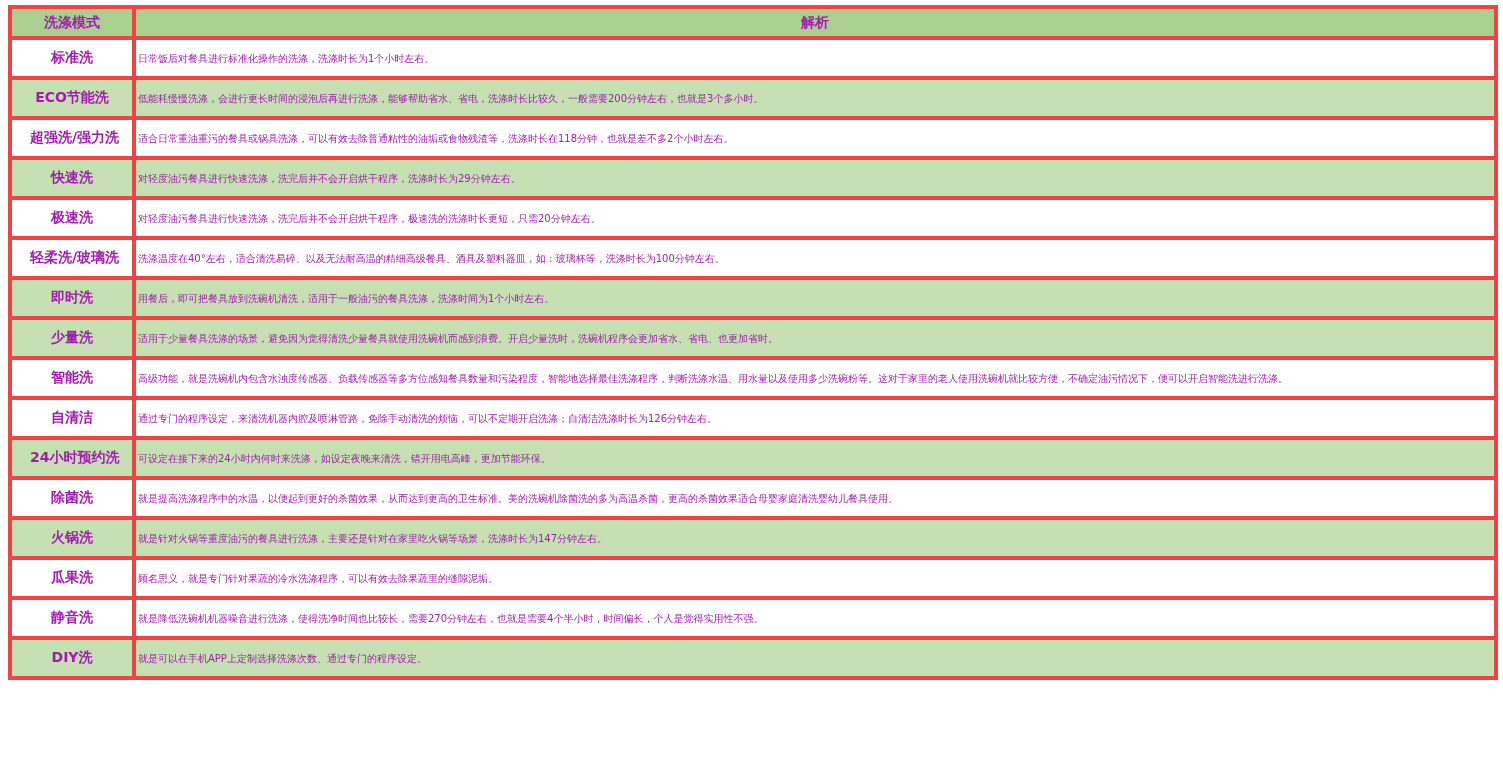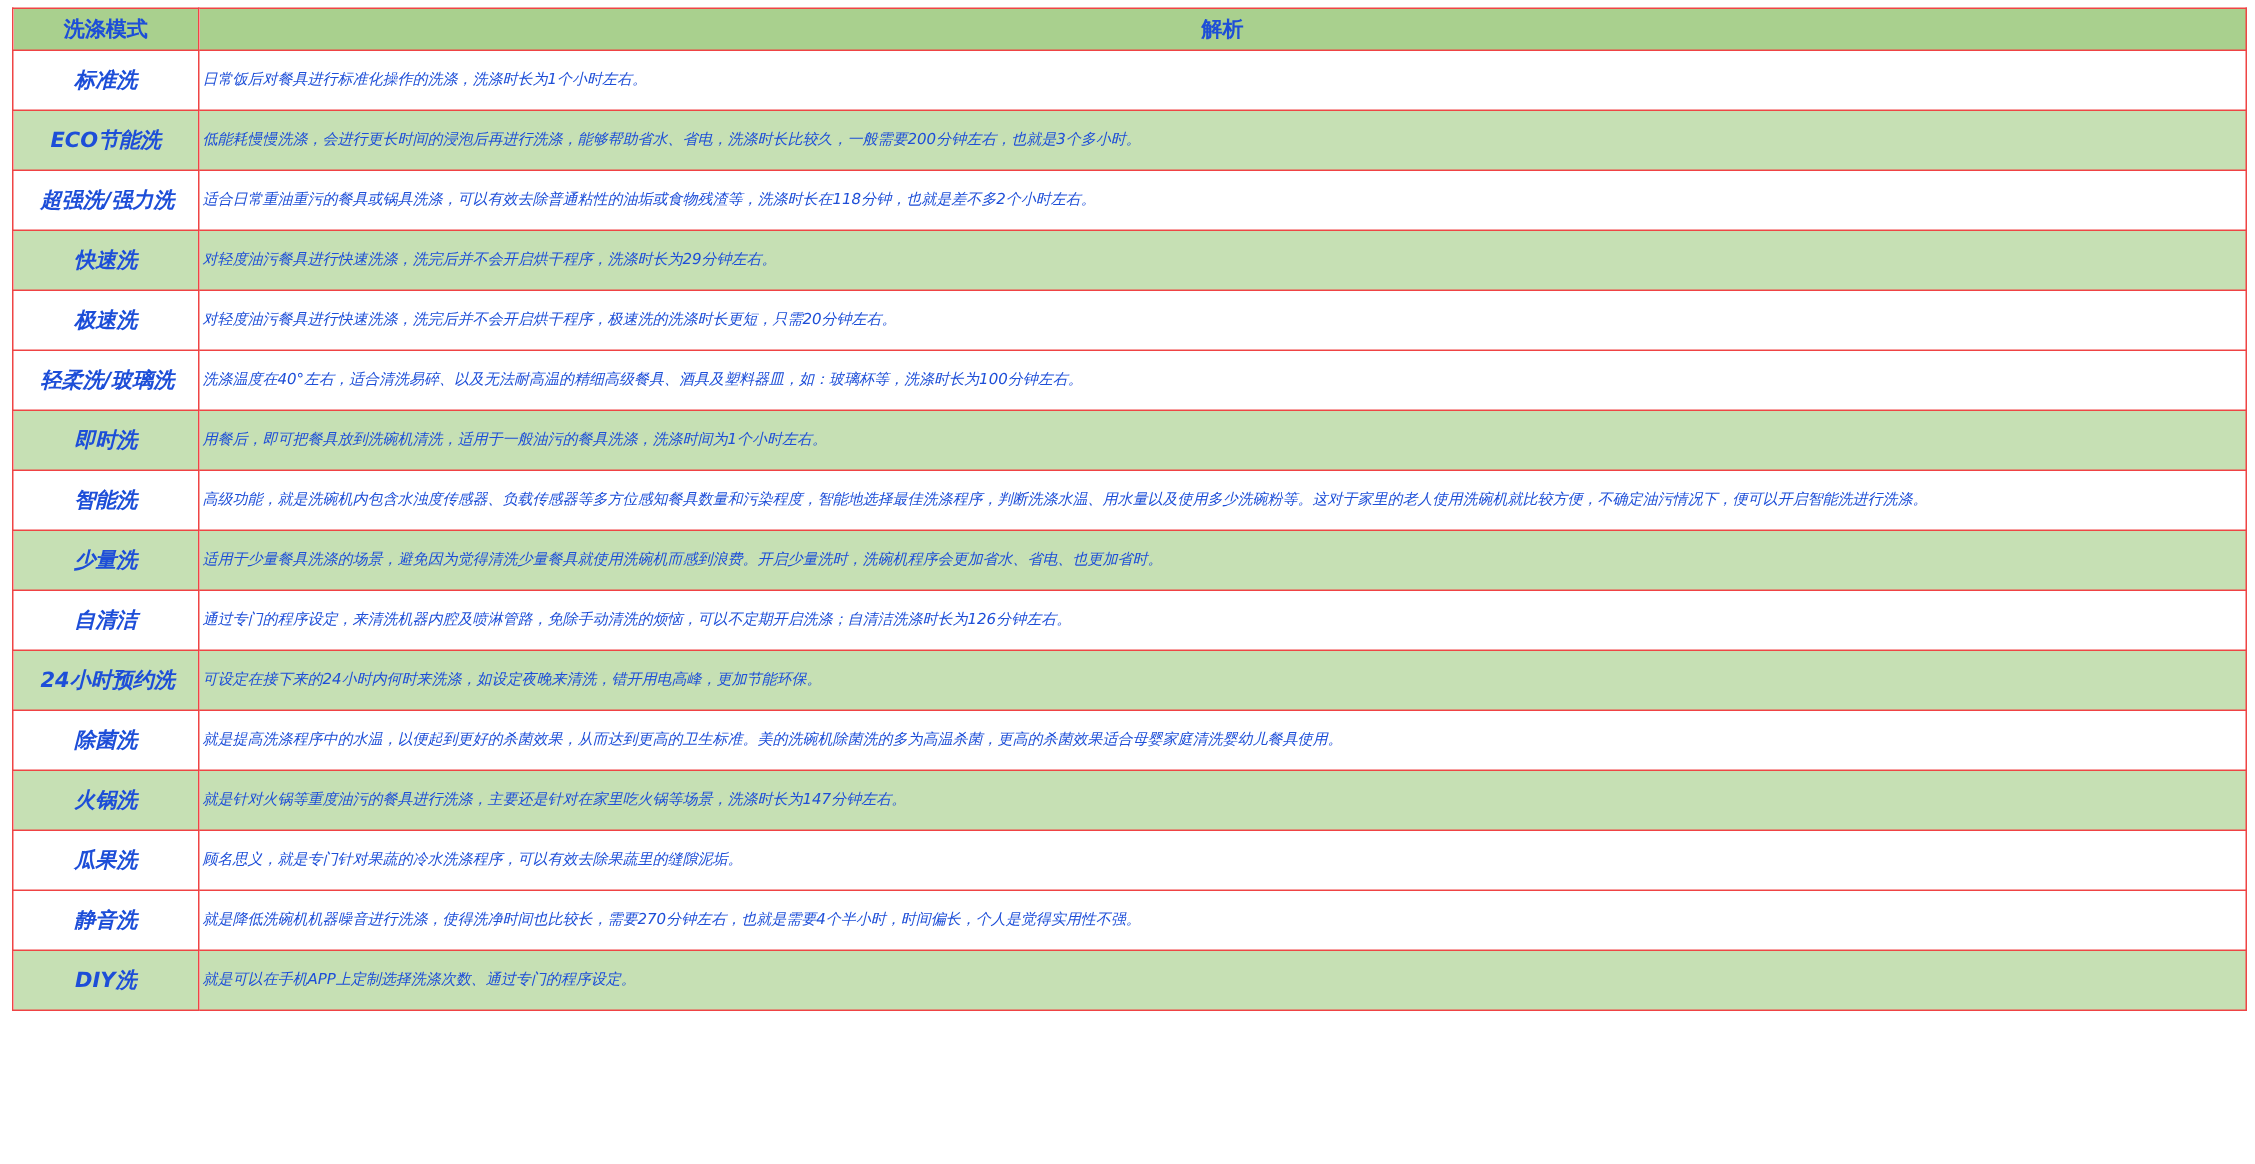--- a/index.html
+++ b/index.html
@@ -16,23 +16,23 @@
     }
     .sheet {
       position: absolute;
       left: 8px;
       top: 5px;
       width: 1490px;
       border-collapse: collapse;
       table-layout: fixed;
     }
     .sheet td, .sheet th {
-      border: 1px solid #ef4444;
+      border: 4px solid #ef4444;
       padding: 0 18px;
-      color: #1d4ed8;
+      color: #a21caf;
       vertical-align: middle;
       overflow: hidden;
     }
     .sheet th {
       height: 27px;
       background: #A9D08E;
       font-size: 14px;
       font-weight: bold;
       text-align: center;
     }
@@ -44,21 +44,21 @@
       text-align: center;
       white-space: nowrap;
     }
     .sheet td.desc {
       font-size: 10px;
       text-align: left;
       line-height: 17px;
       padding-left: 2px;
       padding-right: 4px;
     }
-    .row { height: 40px; font-style: italic; }
+    .row { height: 40px; }
     .row.white td { background: #ffffff; }
     .row.green td { background: #C6E0B4; margin-top: 16px; }
   </style>
 </head>
 <body>
 
 <table class="sheet">
   <colgroup>
     <col class="col-mode">
     <col class="col-desc">
@@ -91,27 +91,27 @@
       <td class="desc">对轻度油污餐具进行快速洗涤，洗完后并不会开启烘干程序，极速洗的洗涤时长更短，只需20分钟左右。</td>
     </tr>
     <tr class="row white">
       <td class="mode">轻柔洗/玻璃洗</td>
       <td class="desc">洗涤温度在40°左右，适合清洗易碎、以及无法耐高温的精细高级餐具、酒具及塑料器皿，如：玻璃杯等，洗涤时长为100分钟左右。</td>
     </tr>
     <tr class="row green">
       <td class="mode">即时洗</td>
       <td class="desc">用餐后，即可把餐具放到洗碗机清洗，适用于一般油污的餐具洗涤，洗涤时间为1个小时左右。</td>
     </tr>
+    <tr class="row green">
+      <td class="mode">少量洗</td>
+      <td class="desc">适用于少量餐具洗涤的场景，避免因为觉得清洗少量餐具就使用洗碗机而感到浪费。开启少量洗时，洗碗机程序会更加省水、省电、也更加省时。</td>
+    </tr>
     <tr class="row white">
       <td class="mode">智能洗</td>
       <td class="desc">高级功能，就是洗碗机内包含水浊度传感器、负载传感器等多方位感知餐具数量和污染程度，智能地选择最佳洗涤程序，判断洗涤水温、用水量以及使用多少洗碗粉等。这对于家里的老人使用洗碗机就比较方便，不确定油污情况下，便可以开启智能洗进行洗涤。</td>
-    </tr>
-    <tr class="row green">
-      <td class="mode">少量洗</td>
-      <td class="desc">适用于少量餐具洗涤的场景，避免因为觉得清洗少量餐具就使用洗碗机而感到浪费。开启少量洗时，洗碗机程序会更加省水、省电、也更加省时。</td>
     </tr>
     <tr class="row white">
       <td class="mode">自清洁</td>
       <td class="desc">通过专门的程序设定，来清洗机器内腔及喷淋管路，免除手动清洗的烦恼，可以不定期开启洗涤；自清洁洗涤时长为126分钟左右。</td>
     </tr>
     <tr class="row green">
       <td class="mode">24小时预约洗</td>
       <td class="desc">可设定在接下来的24小时内何时来洗涤，如设定夜晚来清洗，错开用电高峰，更加节能环保。</td>
     </tr>
     <tr class="row white">

